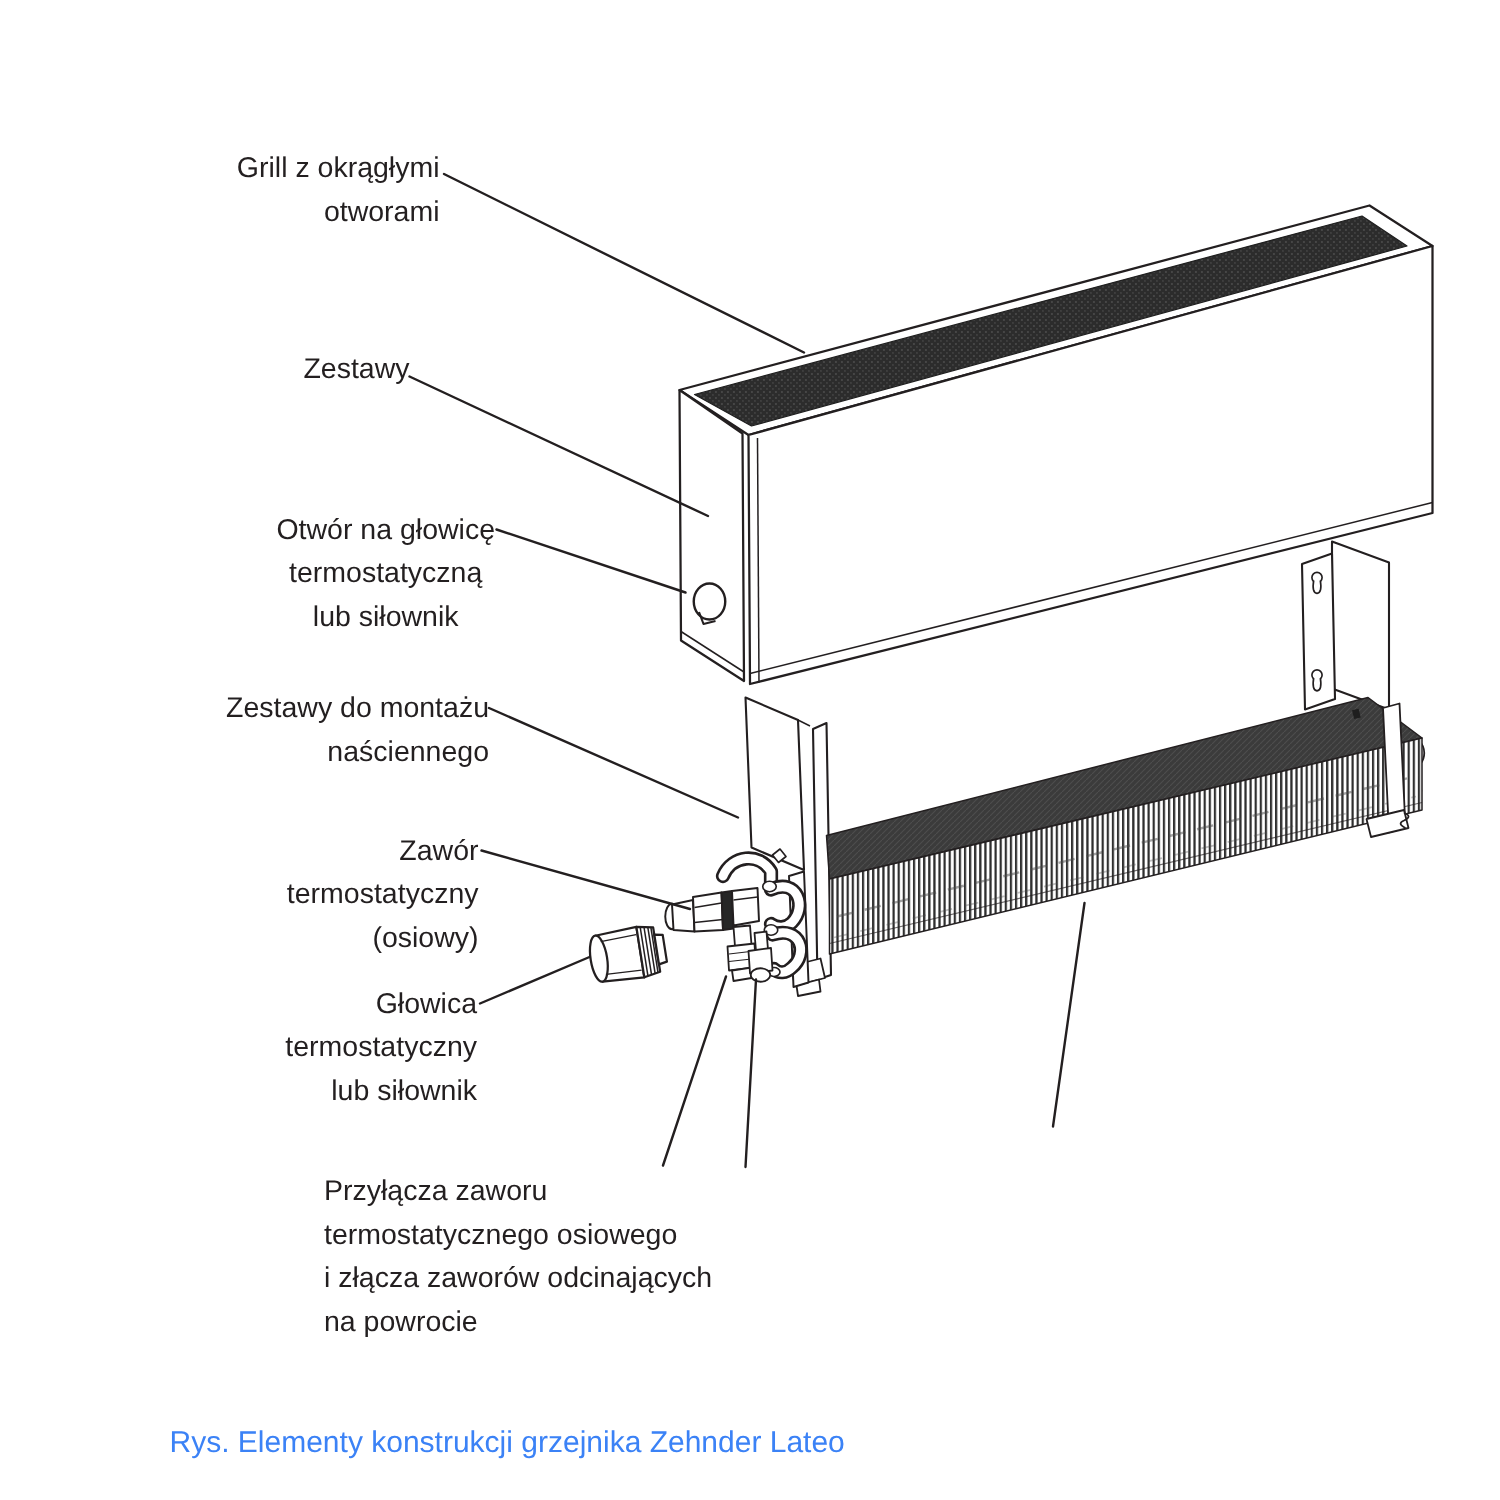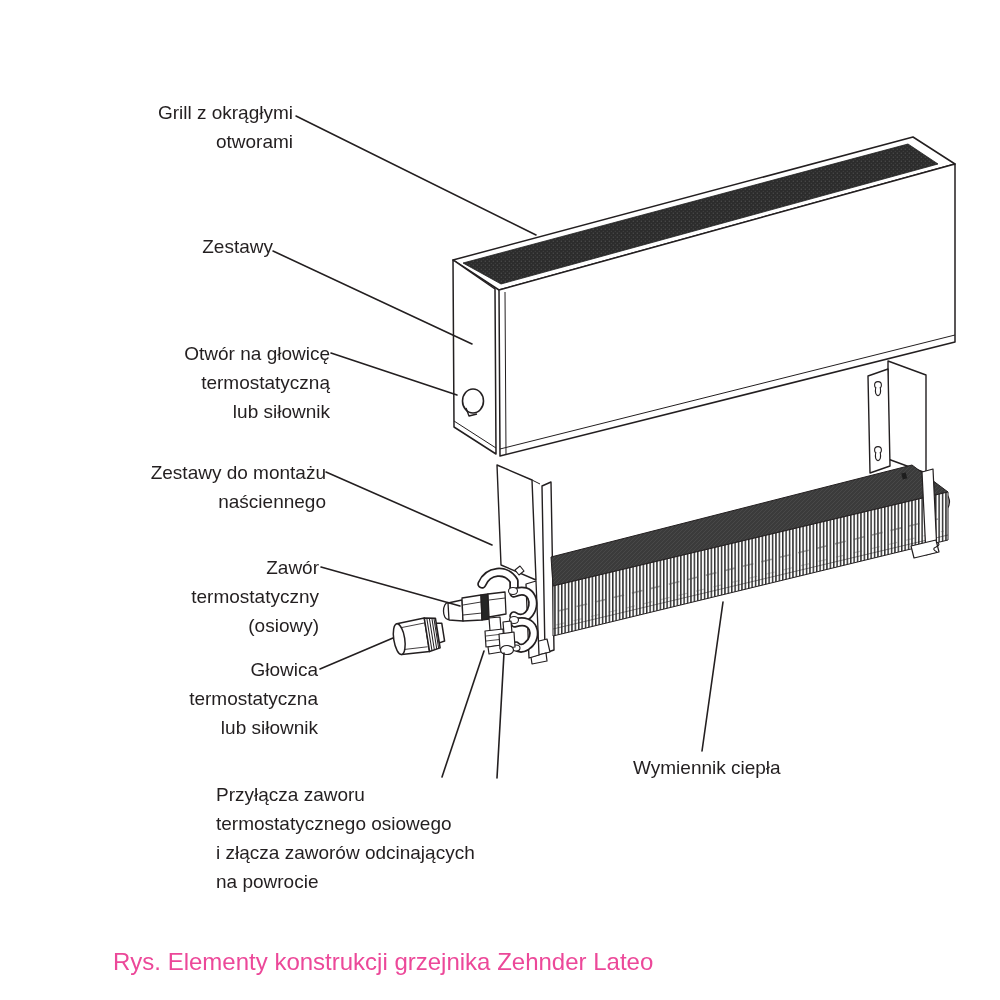--- a/index.html
+++ b/index.html
@@ -7,21 +7,21 @@
     position:relative;width:1000px;height:1000px;background:#ffffff;
     font-family:"Liberation Sans", sans-serif;color:#231f20;overflow:hidden;margin-top:24px;
   }
   .diagram-svg{position:absolute;left:0;top:0;width:1000px;height:1000px;}
   .label{
     position:absolute;font-size:19px;line-height:29px;color:#231f20;
     white-space:pre-line;
   }
   .label.right{text-align:right;}
   .caption{
-    position:absolute;font-size:24px;line-height:28px;color:#ec4899;white-space:pre-line;
+    position:absolute;font-size:20px;line-height:28px;color:#3b82f6;white-space:pre-line;
   }
 </style>
 </head>
 <body>
 
 <div class="page">
 
   <svg class="diagram-svg" viewBox="0 0 1000 1000" xmlns="http://www.w3.org/2000/svg">
     <defs>
       <pattern id="grillPat" width="4" height="4" patternUnits="userSpaceOnUse">
@@ -164,31 +164,30 @@
       <line x1="320" y1="645" x2="393" y2="614"></line>
       <line x1="442" y1="753" x2="484" y2="627"></line>
       <line x1="497" y1="754" x2="504" y2="629"></line>
       <line x1="702" y1="727" x2="723" y2="578"></line>
     </g>
   </svg>
 
   <div class="label right" style="right:707px;top:74px;">Grill z okrągłymi
 otworami</div>
   <div class="label right" style="right:727px;top:208px;">Zestawy</div>
-  <div class="label right" style="right:670px;top:315px;">Otwór na głowicę
+  <div class="label right" style="right:670px;top:315px;text-align:center;">Otwór na głowicę
 termostatyczną
 lub siłownik</div>
   <div class="label right" style="right:681px;top:529px;">Zawór
 termostatyczny
 (osiowy)</div>
   <div class="label right" style="right:674px;top:434px;">Zestawy do montażu
 naściennego</div>
   <div class="label right" style="right:682px;top:631px;">Głowica
-termostatyczna
+termostatyczny
 lub siłownik</div>
   <div class="label" style="left:216px;top:756px;">Przyłącza zaworu
 termostatycznego osiowego
 i złącza zaworów odcinających
 na powrocie</div>
-  <div class="label" style="left:633px;top:729px;">Wymiennik ciepła</div>
 
   <div class="caption" style="left:113px;top:924px;">Rys. Elementy konstrukcji grzejnika Zehnder Lateo</div>
 </div>
 
 </body></html>

